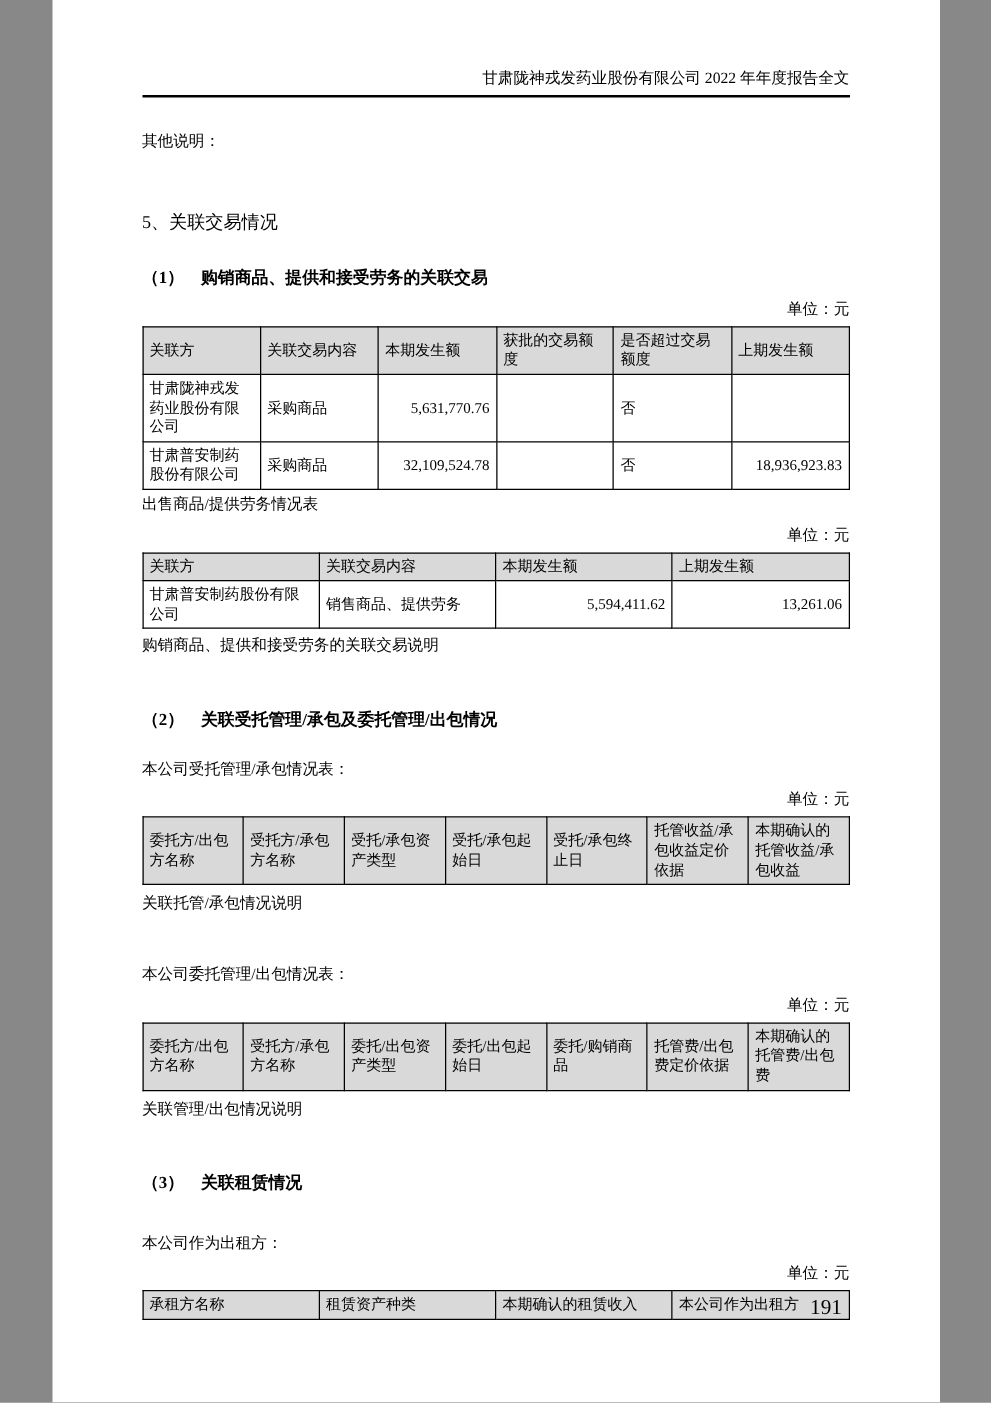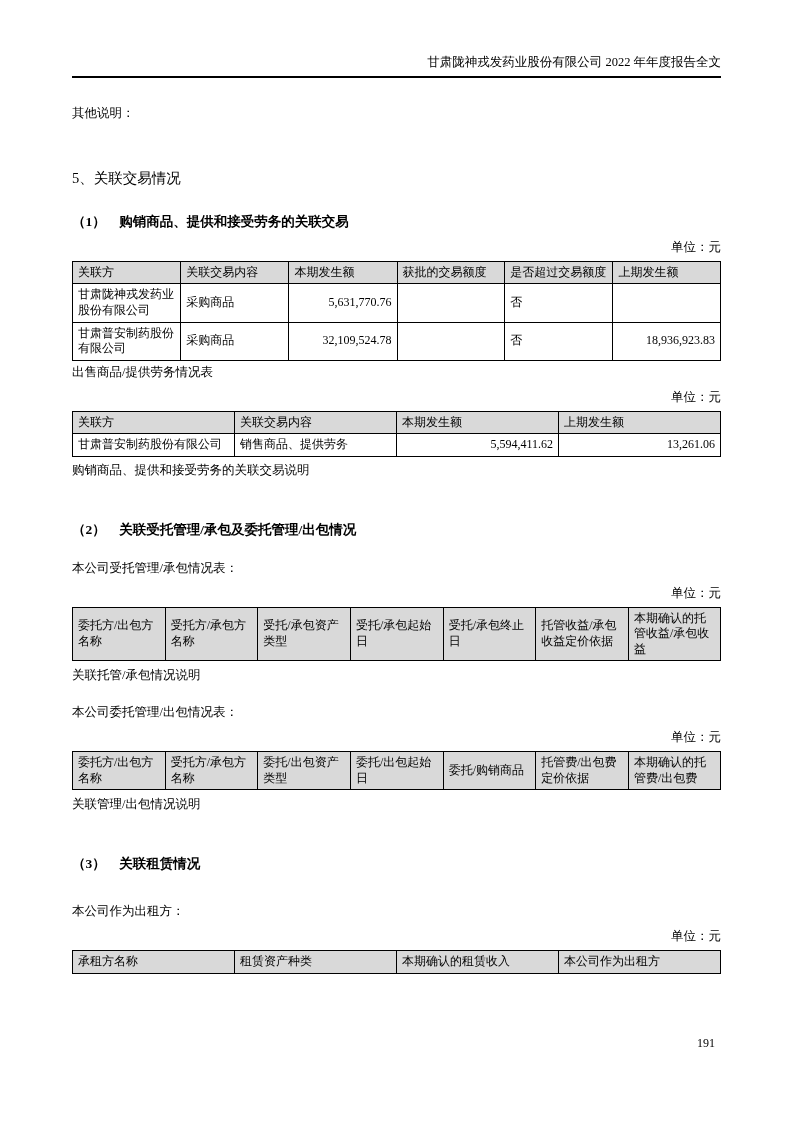--- a/index.html
+++ b/index.html
@@ -1,19 +1,19 @@
 <!DOCTYPE html>
 <html><head>
 <meta charset="utf-8">
 <style>
   * { box-sizing: border-box; }
   html, body { margin: 0; padding: 0; background: #888; }
   .page {
     position: relative;
-    width: 793px;
+    width: 710px;
     height: 1122px;
     margin: 0 auto;
     background: #ffffff;
     font-family: "Liberation Serif", "DejaVu Serif", serif;
     color: #000;
     overflow: hidden;
   }
   .running-header {
     margin: 0 72px;
     padding-top: 54px;
@@ -25,21 +25,21 @@
   }
   .content { padding: 0 72px; }
   .body-text { font-size: 12.5px; margin: 0; line-height: 1.35; }
   .note-other   { margin-top: 27px; }
   .sec-h1 { font-size: 14.5px; font-weight: normal; margin: 47px 0 0 0; line-height: 1.35; }
   .sec-h2 { font-size: 13.5px; font-weight: bold; margin: 24px 0 0 0; line-height: 1.35; }
   .sec-h2.gap-lg { margin-top: 42px; }
   .caption      { margin-top: 15px; }
   .caption-tight{ margin-top: 3px; }
   .intro        { margin-top: 21px; }
-  .intro-2      { margin-top: 20px; }
+  .intro-2      { margin-top: 40px; }
   .intro-3      { margin-top: 30px; }
   .unit-line {
     text-align: right;
     font-size: 12.5px;
     margin: 8px 0 5px 0;
     line-height: 1.35;
   }
   .after-table  { margin-top: 5px; }
   .after-table-sm { margin-top: 6px; }
   table {
@@ -60,21 +60,21 @@
     background: #d9d9d9;
     font-weight: normal;
     text-align: left;
   }
   td.txt { text-align: left; }
   td.num { text-align: right; }
   .page-number {
     position: absolute;
     top: 1036px;
     right: 78px;
-    font-size: 12px;
+    font-size: 17px;
   }
 </style>
 </head>
 <body>
 
 <div class="page">
 
   <div class="running-header">
     <span>甘肃陇神戎发药业股份有限公司 2022 年年度报告全文</span>
   </div>

